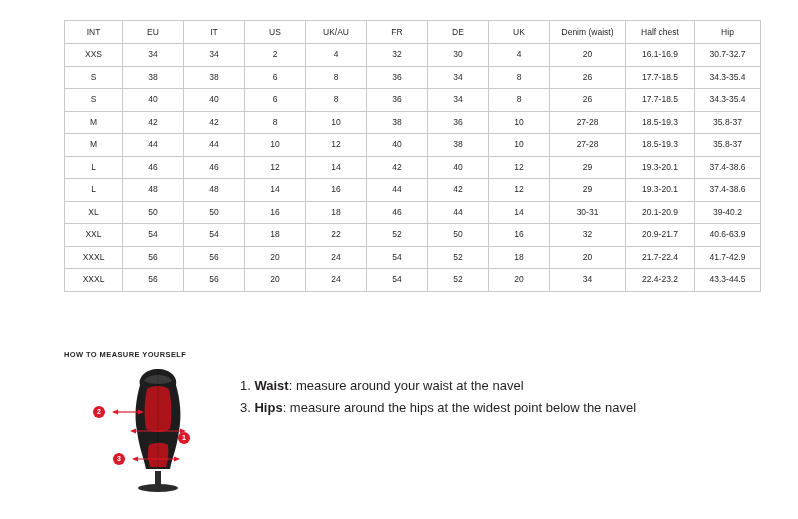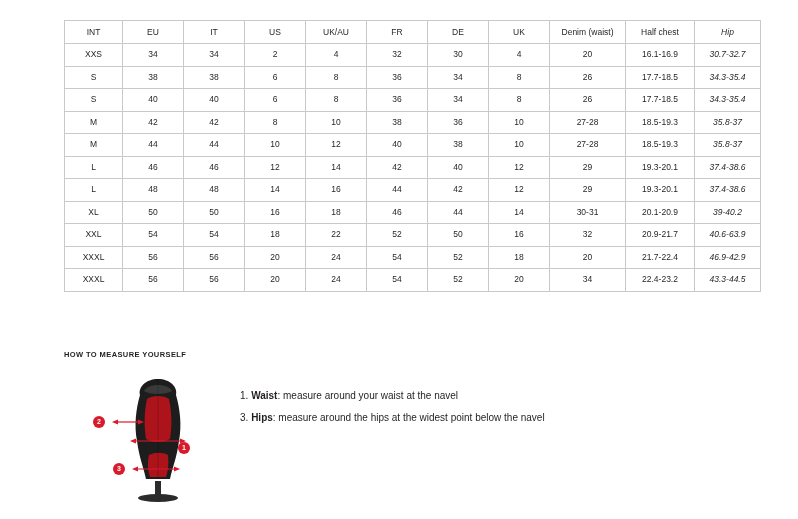--- a/index.html
+++ b/index.html
@@ -35,53 +35,52 @@
     white-space: nowrap;
   }
   #size-table thead th {
     height: 22px;
     line-height: 22px;
   }
   .col-int  { width: 57px; }
   .col-std  { width: 60px; }
   .col-den  { width: 75px; }
   .col-half { width: 68px; }
-  .col-hip  { width: 65px; font-style: italic; }
+  .col-hip  { width: 65px; }
 
   .measure-section {
     position: absolute;
     left: 64px;
     top: 350px;
     width: 700px;
   }
   .measure-title {
     font-size: 7.5px;
     font-weight: bold;
     letter-spacing: 0.4px;
     color: #231f20;
-    margin-bottom: 10px;
   }
   .measure-body {
     position: relative;
     display: flex;
     align-items: flex-start;
   }
   .figure-wrap {
     position: relative;
     width: 130px;
     height: 135px;
     margin-left: 28px;
     flex: none;
   }
   .steps {
     margin-left: 18px;
     padding-top: 16px;
   }
   .step-line {
-    font-size: 10px;
+    font-size: 13px;
     line-height: 22px;
     color: #231f20;
   }
   .step-line b { font-weight: bold; }
 
   .badge {
     position: absolute;
     width: 12px;
     height: 12px;
     border-radius: 50%;
@@ -237,21 +236,21 @@
         <td class="col-int">XXXL</td>
         <td class="col-std">56</td>
         <td class="col-std">56</td>
         <td class="col-std">20</td>
         <td class="col-std">24</td>
         <td class="col-std">54</td>
         <td class="col-std">52</td>
         <td class="col-std">18</td>
         <td class="col-den">20</td>
         <td class="col-half">21.7-22.4</td>
-        <td class="col-hip">46.9-42.9</td>
+        <td class="col-hip">41.7-42.9</td>
       </tr>
       <tr>
         <td class="col-int">XXXL</td>
         <td class="col-std">56</td>
         <td class="col-std">56</td>
         <td class="col-std">20</td>
         <td class="col-std">24</td>
         <td class="col-std">54</td>
         <td class="col-std">52</td>
         <td class="col-std">20</td>

